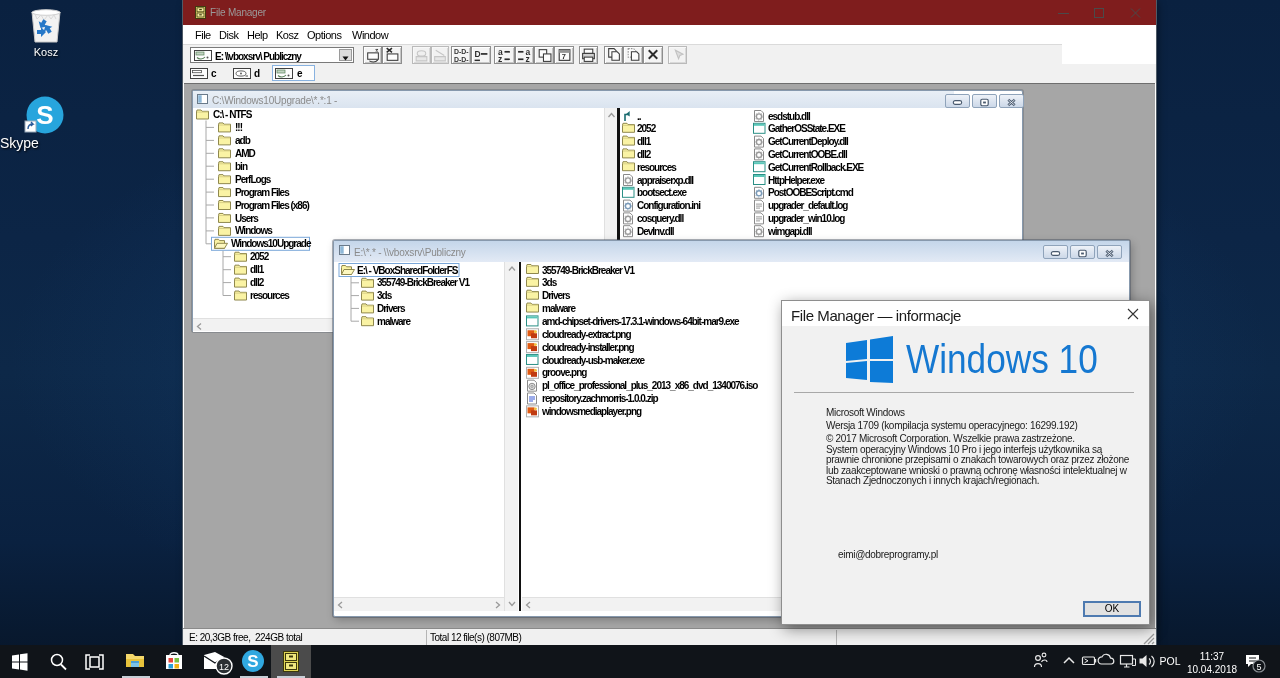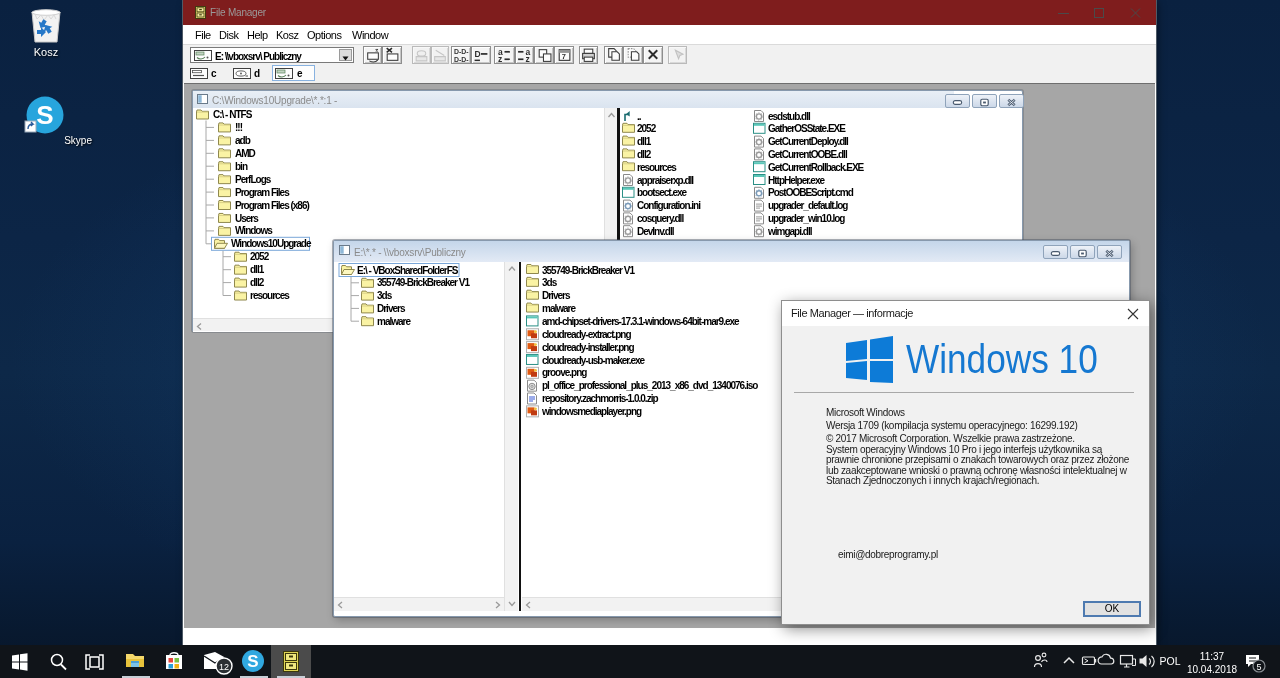--- a/index.html
+++ b/index.html
@@ -106,21 +106,21 @@
 </div>
 <div class="ab" style="left:0;top:25px;width:973px;height:19px;background:#fff">
 <div class="ab t12" style="left:12px;top:3px">File</div>
 <div class="ab t12" style="left:36px;top:3px">Disk</div>
 <div class="ab t12" style="left:64px;top:3px">Help</div>
 <div class="ab t12" style="left:93px;top:3px">Kosz</div>
 <div class="ab t12" style="left:124px;top:3px">Options</div>
 <div class="ab t12" style="left:169px;top:3px">Window</div>
 <div class="ab t12" style="left:215px;top:17px">Help</div>
 </div>
-<div class="ab" style="left:0;top:44px;width:973px;height:20px;background:#f1f1f1;border-top:1px solid #dadada">
+<div class="ab" style="left:0;top:44px;width:879px;height:20px;background:#f1f1f1;border-top:1px solid #dadada">
 <div class="ab" style="left:7px;top:2px;width:164px;height:16px;background:#fff;border:1px solid #7a7a7a">
 <svg class="ab" style="left:2px;top:2px" width="20" height="11" viewBox="0 0 20 11">
           <use href="#drvnet" x="1" y="0"></use>
         </svg>
 <div class="ab t11" style="left:24px;top:2px">E: \\vboxsrv\ Publiczny</div>
 <div class="ab" style="right:1px;top:1px;width:13px;height:12px;background:#dcdcdc;border:1px solid #9a9a9a"><svg width="11" height="12">
             <path d="M2.5,4.5 h6 l-3,4 z" fill="#111"></path>
           </svg></div>
 </div>
 <div class="ab" style="left:180px;top:1px;width:19px;height:18px;background:#f4f4f4;border:1px solid #8e8e8e;box-shadow:inset 1px 1px 0 #fff,inset -1px -1px 0 #c6c6c6;"><svg width="17" height="16" viewBox="0 0 14 15" preserveAspectRatio="xMidYMid meet" opacity="0.88">
@@ -198,20 +198,29 @@
 <div class="ab t11" style="left:28px;top:3px;font-weight:bold">c</div>
 <div class="ab t11" style="left:71px;top:3px;font-weight:bold">d</div>
 <div class="ab" style="left:89px;top:1px;width:43px;height:16px;background:#fdfdfd;border:1px solid #88b2e0">
 <svg class="ab" style="left:2px;top:2px" width="20" height="11" viewBox="0 0 20 11">
           <use href="#drvnet" x="0" y="0"></use>
         </svg>
 <div class="ab t11" style="left:24px;top:1px;font-weight:bold">e</div>
 </div>
 </div>
 <div class="ab" style="left:1px;top:83px;width:971px;height:545px;background:#a6a6a6;border-top:1px solid #6e6e6e"></div>
+<div class="ab" style="left:0;top:628px;width:973px;height:18px;background:#f0f0f0;border-top:1px solid #8a8a8a">
+<div class="ab" style="left:6px;top:3px;font-size:10px;letter-spacing:-0.5px;white-space:pre">E: 20,3GB free,  224GB total</div>
+<div class="ab" style="left:243px;top:1px;width:1px;height:16px;background:#b5b5b5"></div>
+<div class="ab" style="left:247px;top:3px;font-size:10px;letter-spacing:-0.5px;white-space:pre">Total 12 file(s) (807MB)</div>
+<div class="ab" style="left:653px;top:1px;width:1px;height:16px;background:#b5b5b5"></div>
+<svg class="ab" style="right:1px;bottom:1px" width="14" height="14">
+        <path d="M13,3 L3,13 M13,7 L7,13 M13,11 L11,13" stroke="#9a9a9a" stroke-width="1.3"></path>
+      </svg>
+</div>
 </div>
 <div class="ab" style="left:192px;top:90px;width:831px;height:242px;background:#fff;border:1px solid #8799ad;border-radius:2px;box-shadow:0 0 0 1px rgba(80,90,100,.35)">
 <div class="ab" style="left:0;top:0;width:761px;height:18px;background:linear-gradient(180deg,#e9eff6,#d9e3ef)">
 <svg class="ab" style="left:4px;top:3px" width="12" height="11" viewBox="0 0 12 11">
         <use href="#idocb" x="0" y="0"></use>
       </svg>
 <div class="ab ttl" style="left:19px;top:4px;color:#8a8a8a">C:\Windows10Upgrade\*.*:1 -</div>
 <div class="ab" style="left:752px;top:2.5px;width:25px;height:14px;background:linear-gradient(180deg,#eef2f8,#ccd8e8);border:1px solid #8fa3ba;border-radius:2px"><svg width="23" height="13" viewBox="0 0 23 14">
           <rect x="7" y="5" width="9" height="4" rx="2" fill="#fff" stroke="#4a5a6e" stroke-width="1.2"></rect>
         </svg></div>
@@ -397,21 +406,21 @@
   </svg>
 <div class="ab" style="left:334px;top:597px;width:170px;height:14px;background:#f2f2f2;border-top:1px solid #e0e0e0"><svg width="170" height="14">
       <path d="M8,4 L4.5,7 L8,10" fill="none" stroke="#9a9a9a" stroke-width="1.3"></path>
       <path d="M162,4 L165.5,7 L162,10" fill="none" stroke="#9a9a9a" stroke-width="1.3"></path>
     </svg></div>
 <div class="ab" style="left:522px;top:597px;width:607px;height:14px;background:#f2f2f2;border-top:1px solid #e0e0e0"><svg width="607" height="14">
       <path d="M8,4 L4.5,7 L8,10" fill="none" stroke="#9a9a9a" stroke-width="1.3"></path>
     </svg></div>
 <div class="ab" style="left:781px;top:300px;width:369px;height:325px;background:#f1f1f1;border:1px solid #8e8e8e;box-shadow:3px 4px 14px rgba(0,0,0,.45)">
 <div class="ab" style="left:0;top:0;width:367px;height:25px;background:#fff">
-<div class="ab" style="left:9px;top:6px;font-size:11px;letter-spacing:-0.4px;color:#1a1a1a;white-space:pre">File Manager — informacje</div>
+<div class="ab" style="left:9px;top:6px;font-size:15px;letter-spacing:-0.4px;color:#1a1a1a;white-space:pre">File Manager — informacje</div>
 <svg class="ab" style="right:9px;top:6px" width="14" height="14">
         <path d="M2,2 L12,12 M12,2 L2,12" stroke="#333" stroke-width="1.1"></path>
       </svg>
 </div>
 <svg class="ab" style="left:64px;top:34px" width="50" height="50" viewBox="0 0 50 50">
       <polygon points="0,8 21,5 21,24 0,26" fill="#0d7bd7"></polygon>
       <polygon points="24,4.5 47,1 47,24 24,24" fill="#0d7bd7"></polygon>
       <polygon points="0,28 21,26 21,45 0,43" fill="#0d7bd7"></polygon>
       <polygon points="24,26 47,26 47,48 24,47" fill="#0d7bd7"></polygon>
     </svg>
@@ -512,12 +521,12 @@
       </g>
 </g>
   </svg>
 <div class="ab" style="left:16px;top:46px;width:60px;text-align:center;font-size:11px;color:#fff;text-shadow:1px 1px 2px #000">Kosz</div>
 <svg class="ab" style="left:24px;top:94px" width="60" height="42" viewBox="0 0 60 42">
     <circle cx="21" cy="21" r="18.5" fill="#27a5dd"></circle>
     <text x="21" y="30" font-size="26" font-weight="bold" fill="#fff" text-anchor="middle">S</text>
     <rect x="1" y="27" width="11" height="11" fill="#fff" stroke="#9ab"></rect>
     <path d="M4,35 c0,-4 2,-5 5,-5 l-2,-2 m2,2 l-2,2" stroke="#2a5a9a" fill="none" stroke-width="1.4"></path>
   </svg>
-<div class="ab" style="left:32px;top:135px;width:60px;text-align:right;font-size:10px;color:#fff;text-shadow:1px 1px 2px #000">Skype</div>
+<div class="ab" style="left:0;top:135px;width:60px;text-align:left;font-size:14px;color:#fff;text-shadow:1px 1px 2px #000">Skype</div>
 </body></html>

